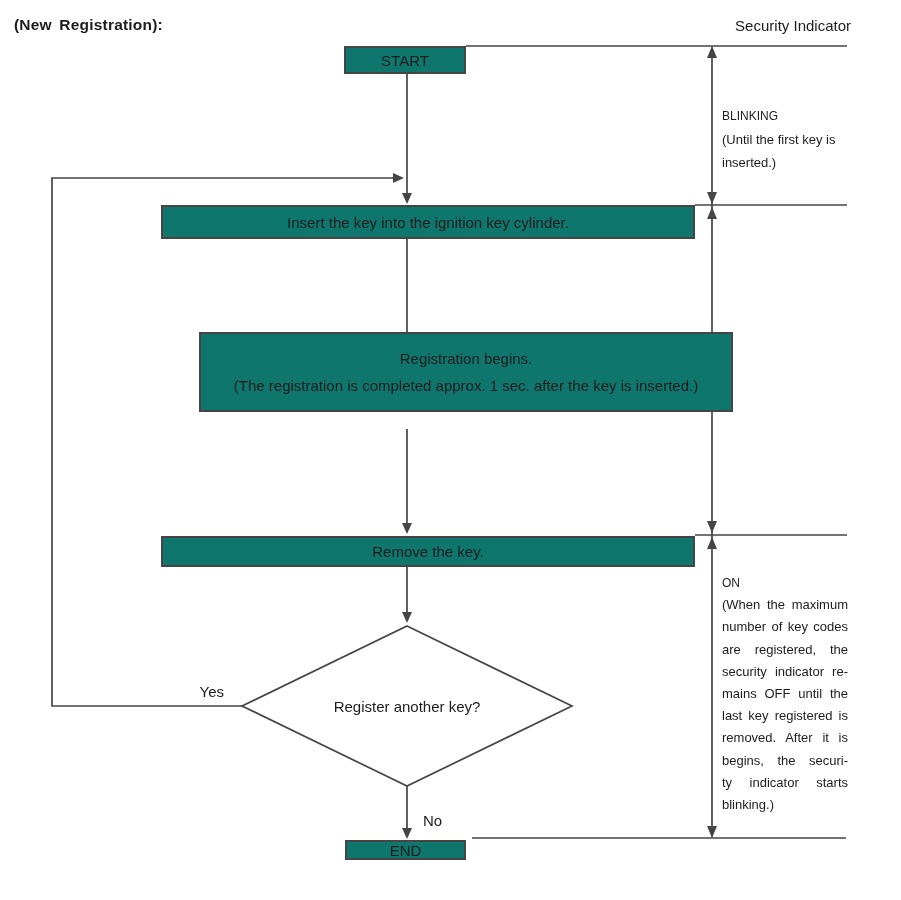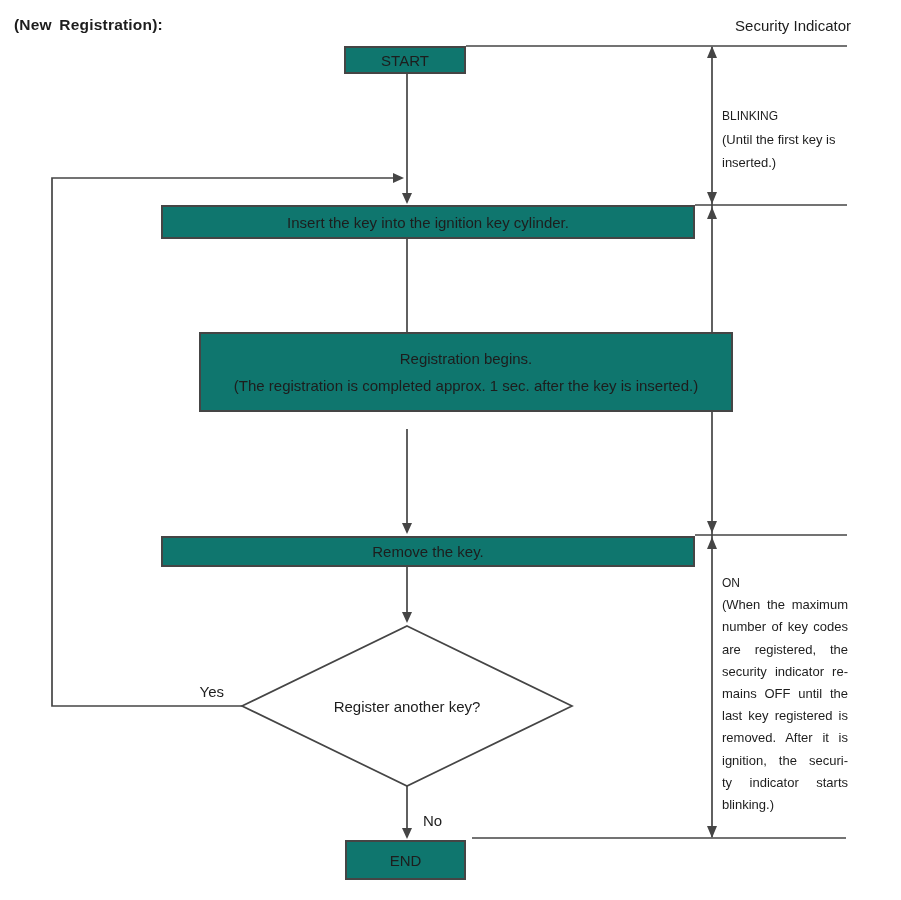--- a/index.html
+++ b/index.html
@@ -132,38 +132,38 @@
   <div class="node" style="left:161px;top:536px;width:534px;height:31px;justify-content:center;">
     <span>Remove the key.</span>
   </div>
 
   <div id="decision-text">Register another key?</div>
 
   <div id="yes-label" class="branch-label">Yes</div>
 
   <div id="no-label" class="branch-label">No</div>
 
-  <div class="node" style="left:345px;top:840px;width:121px;height:40px;">
+  <div class="node" style="left:345px;top:840px;width:121px;height:20px;">
     <span>END</span>
   </div>
 
   <div class="side-label blk" style="top:105px;">
     <div class="state">BLINKING</div>
     <div class="note-line">(Until the first key is</div>
     <div class="note-line">inserted.)</div>
   </div>
 
 
   <div class="side-label on" style="top:572px;">
     <div class="state">ON</div>
     <div class="note-line just">(When the maximum</div>
     <div class="note-line just">number of key codes</div>
     <div class="note-line just">are registered, the</div>
     <div class="note-line just">security indicator re-</div>
     <div class="note-line just">mains OFF until the</div>
     <div class="note-line just">last key registered is</div>
     <div class="note-line just">removed. After it is</div>
-    <div class="note-line just">ignition, the securi-</div>
+    <div class="note-line just">begins, the securi-</div>
     <div class="note-line just">ty indicator starts</div>
     <div class="note-line">blinking.)</div>
   </div>
 
 </div>
 
 </body></html>

